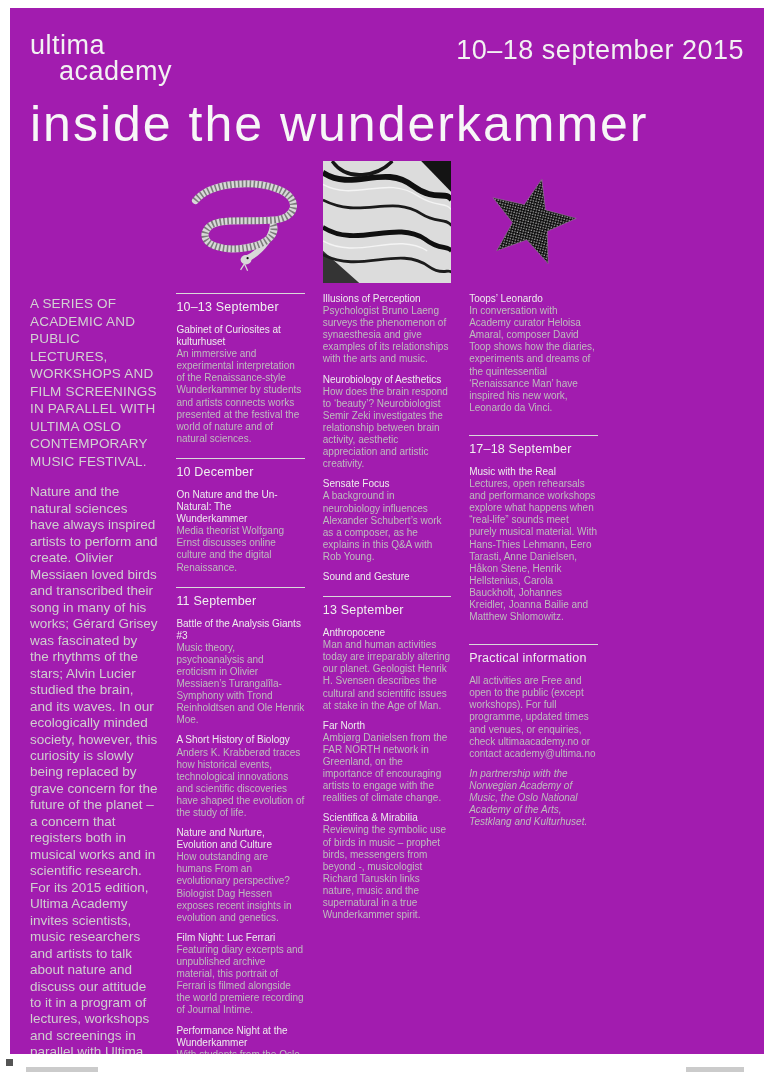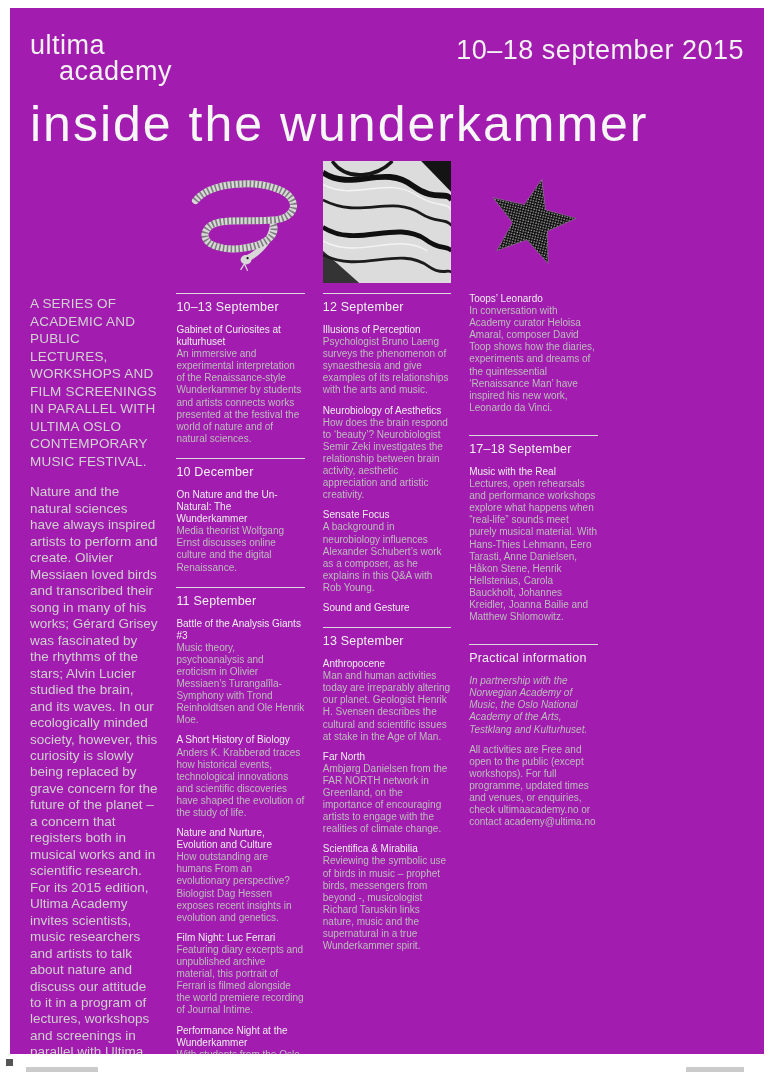--- a/index.html
+++ b/index.html
@@ -153,21 +153,20 @@
           </article>
           <article class="ev">
             <div class="ev-t">Performance Night at the Wunderkammer</div>
             <div class="ev-d">With students from the Oslo National Academy of the Arts and from the Department of Musicology, University of Oslo.</div>
           </article>
         </section>
       </div>
 
       <div class="col col3">
         <section class="sec">
-          <h2 class="sec-h">12 September</h2>
           <article class="ev">
             <div class="ev-t">Illusions of Perception</div>
             <div class="ev-d">Psychologist Bruno Laeng surveys the phenomenon of synaesthesia and give examples of its relationships with the arts and music.</div>
           </article>
           <article class="ev">
             <div class="ev-t">Neurobiology of Aesthetics</div>
             <div class="ev-d">How does the brain respond to ‘beauty’? Neurobiologist Semir Zeki investigates the relationship between brain activity, aesthetic appreciation and artistic creativity.</div>
           </article>
           <article class="ev">
             <div class="ev-t">Sensate Focus</div>
@@ -204,24 +203,24 @@
         <section class="sec">
           <h2 class="sec-h">17–18 September</h2>
           <article class="ev">
             <div class="ev-t">Music with the Real</div>
             <div class="ev-d">Lectures, open rehearsals and performance workshops explore what happens when “real-life” sounds meet purely musical material. With Hans-Thies Lehmann, Eero Tarasti, Anne Danielsen, Håkon Stene, Henrik Hellstenius, Carola Bauckholt, Johannes Kreidler, Joanna Bailie and Matthew Shlomowitz.</div>
           </article>
         </section>
         <section class="sec">
           <h2 class="sec-h">Practical information</h2>
           <article class="ev">
+            <div class="ev-d">All activities are Free and open to the public (except workshops). For full programme, updated times and venues, or enquiries, check ultimaacademy.no or contact academy@ultima.no</div>
+          </article>
+          <article class="ev">
             <div class="ev-d italic">In partnership with the Norwegian Academy of Music, the Oslo National Academy of the Arts, Testklang and Kulturhuset.</div>
-          </article>
-          <article class="ev">
-            <div class="ev-d">All activities are Free and open to the public (except workshops). For full programme, updated times and venues, or enquiries, check ultimaacademy.no or contact academy@ultima.no</div>
           </article>
         </section>
         <div class="website">ultimaacademy.com</div>
       </div>
 
     </div>
   </div>
 
   <div class="pm pm-left"></div>
   <div class="pm pm-right"></div>

